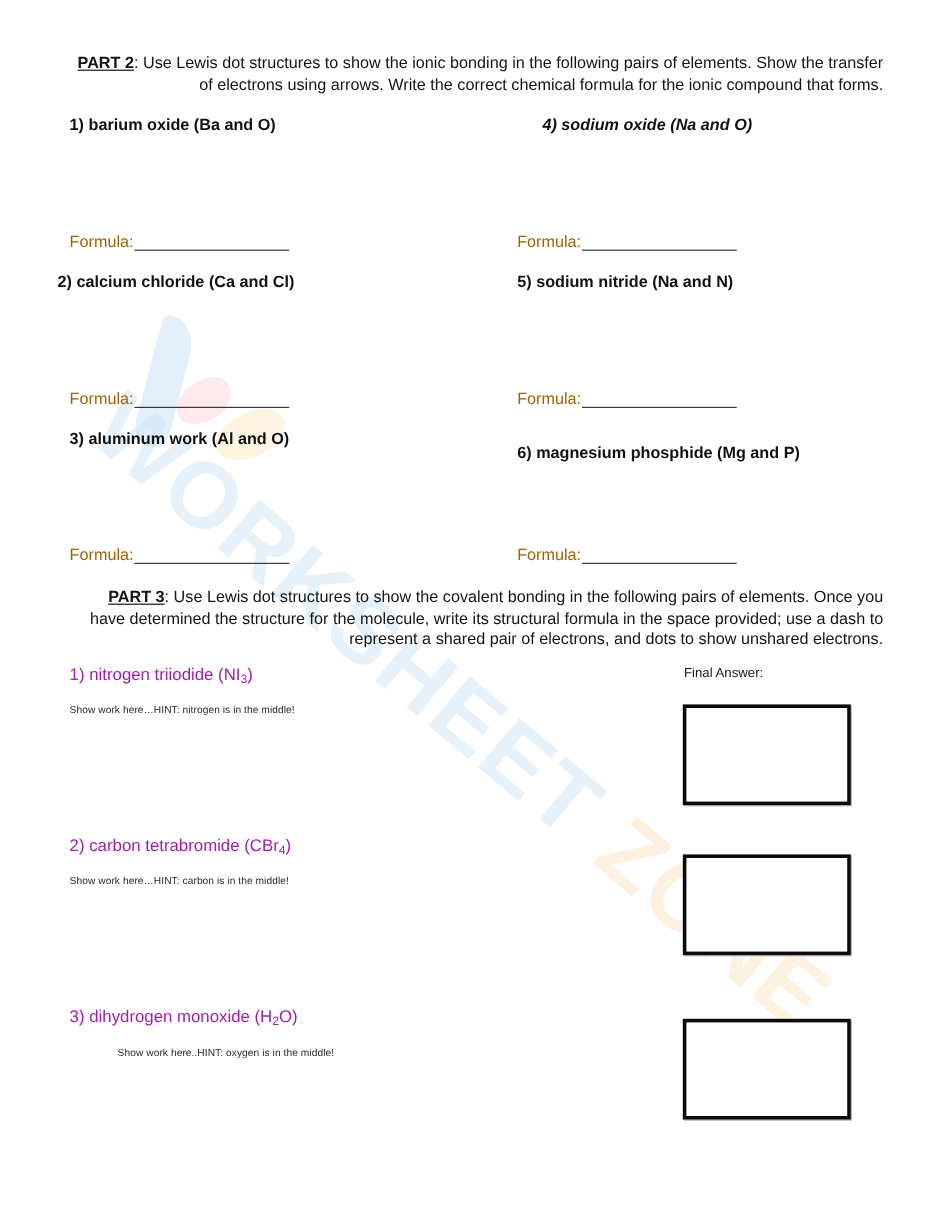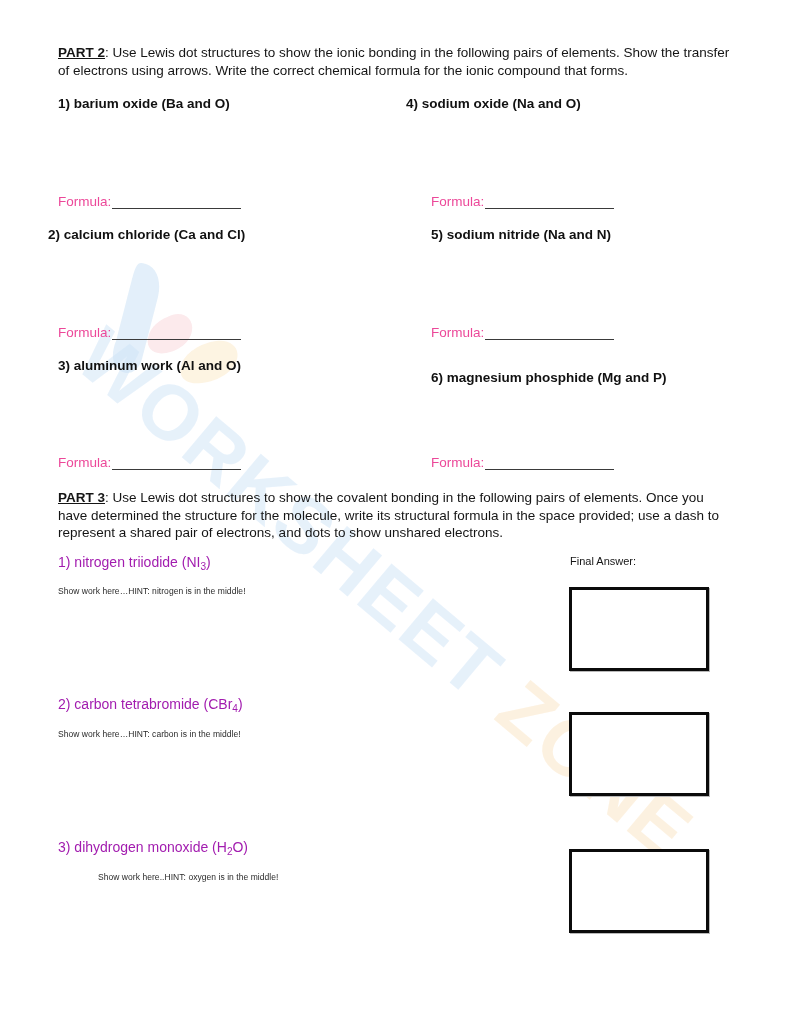--- a/index.html
+++ b/index.html
@@ -56,20 +56,21 @@
   .content {
     position: relative;
     z-index: 2;
   }
   .abs { position: absolute; }
 
   .para {
     font-size: 13.5px;
     line-height: 17.5px;
     color: #151515;
+    text-align: right;
   }
   .para .lead {
     font-weight: 700;
     text-decoration: underline;
   }
 
   .item-title {
     font-size: 13.5px;
     font-weight: 700;
     color: #111111;
@@ -78,21 +79,21 @@
   .item-title-light {
     font-size: 14px;
     font-weight: 400;
     color: #a21caf;
     white-space: nowrap;
     text-align: right;
   }
 
   .formula-line {
     font-size: 13.5px;
-    color: #ec4899;
+    color: #a16207;
     white-space: nowrap;
     display: flex;
     align-items: flex-end;
   }
   .formula-line .rule {
     display: inline-block;
     width: 129px;
     border-bottom: 1.4px solid #3a3a3a;
     margin-left: 1px;
     height: 12px;
@@ -147,21 +148,21 @@
 
     <div class="abs item-title" style="left:58px; top:96px;">
       <span>1)</span>
       <span>barium oxide (Ba and O)</span>
     </div>
     <div class="abs formula-line" style="left:58px; top:194px;">
       <span>Formula:</span>
         <span class="rule"></span>
     </div>
 
-    <div class="abs item-title" style="left:406px; top:96px;">
+    <div class="abs item-title" style="left:452px; top:96px;font-style:italic;">
       <span>4)</span>
       <span>sodium oxide (Na and O)</span>
     </div>
     <div class="abs formula-line" style="left:431px; top:194px;">
       <span>Formula:</span>
         <span class="rule"></span>
     </div>
 
     <div class="abs item-title" style="left:48px; top:227px;">
       <span>2)</span>

